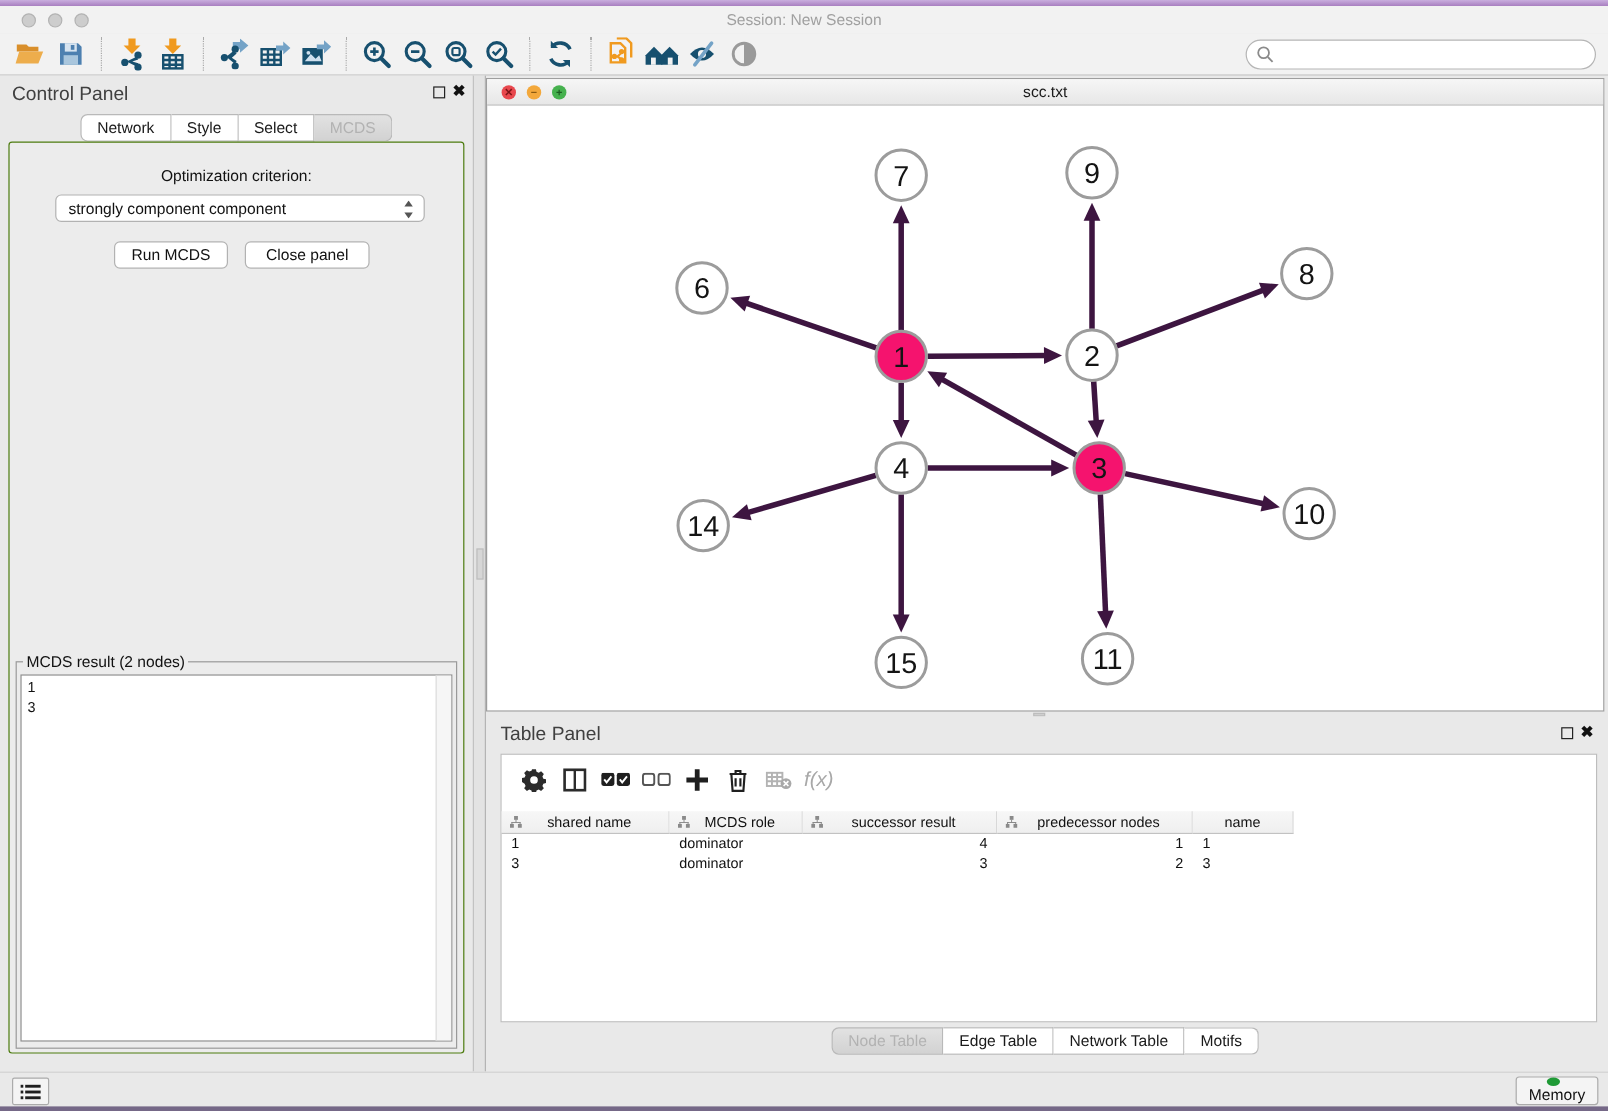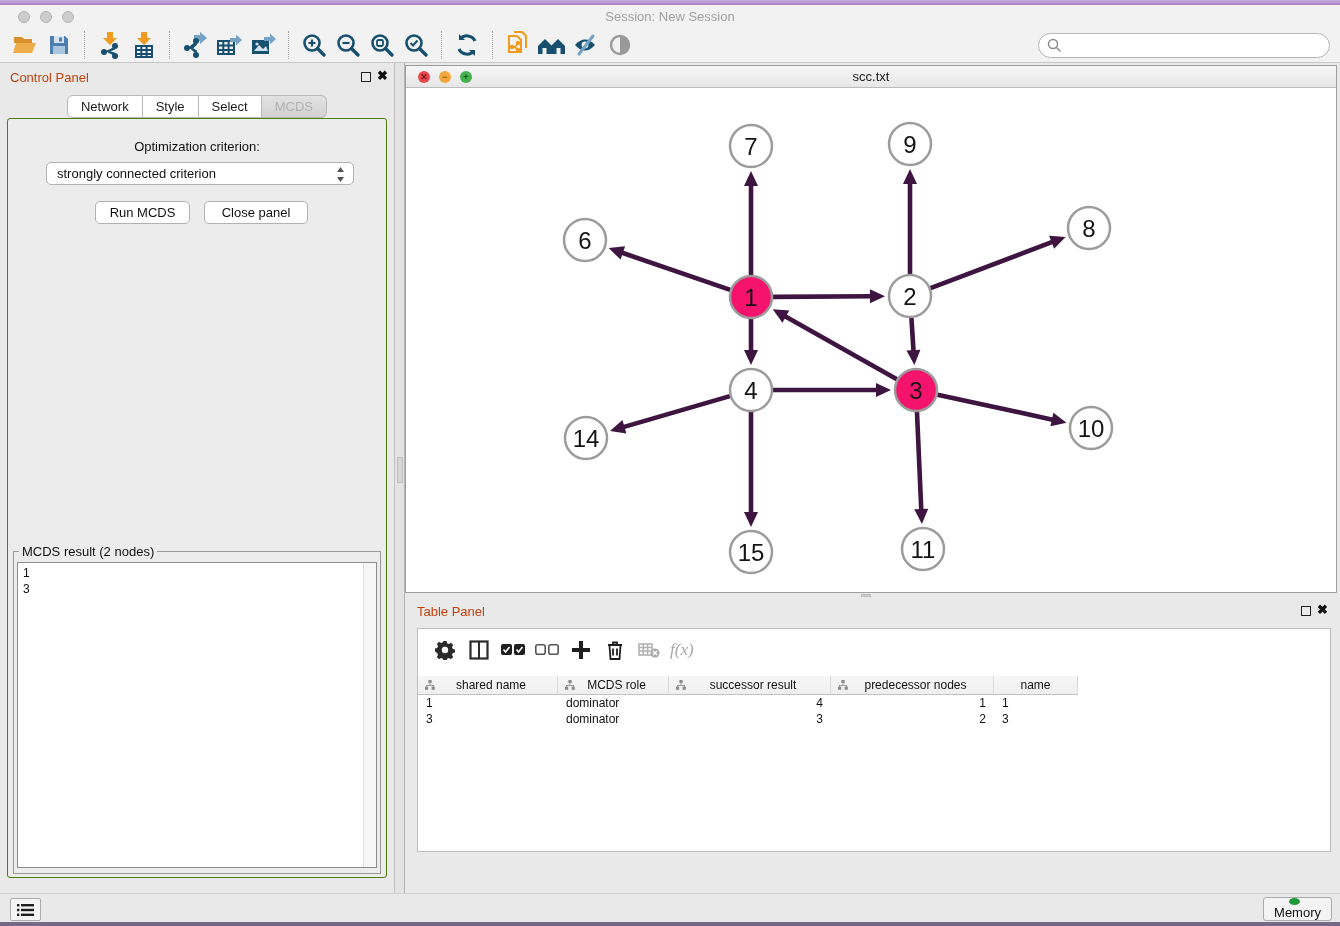--- a/index.html
+++ b/index.html
@@ -23,21 +23,21 @@
   #search-wrap { position:absolute; right:10px; top:33px; width:292px; height:25px;
     border:1px solid #b5b5b5; border-radius:13px; background:#fff;
     display:flex; align-items:center; padding:0 8px; }
   #search-wrap svg { flex:0 0 auto; }
   #search-input { border:none; outline:none; flex:1; font-size:13px; margin-left:5px;
     background:transparent; font-family:"Liberation Sans",sans-serif; }
 
   
   #control-panel { left:0; top:63px; width:394px; height:830px; background:#e9e9e9; }
   .panel-head { position:relative; height:26px; }
-  .panel-head .ph-title { position:absolute; left:10px; top:7px; font-size:13px; color:#c2410c; }
+  .panel-head .ph-title { position:absolute; left:10px; top:7px; font-size:16px; color:#404040; }
   .ph-float { position:absolute; width:10px; height:10px; border:1.5px solid #222; top:9px; }
   .ph-close { position:absolute; top:6px; font-size:13px; font-weight:bold; color:#111; line-height:14px; }
   #cp-tabs { position:absolute; left:0; top:32px; width:394px; text-align:center; }
   .tab { display:inline-block; font-size:13px; padding:3px 13px; background:#fff;
     border:1px solid #b9b9b9; border-left:none; color:#1a1a1a; vertical-align:top; }
   .tab.first { border-left:1px solid #b9b9b9; border-radius:6px 0 0 6px; }
   .tab.last { border-radius:0 6px 6px 0; }
   .tab.sel { background:linear-gradient(#e2e2e2,#d2d2d2); color:#b2b2b2; }
   #cp-content { position:absolute; left:7px; top:55px; width:380px; height:760px;
     background:#ececec; border:1px solid #4d7c0f; border-radius:3px; }
@@ -79,21 +79,21 @@
   #h-split-handle { left:861px; top:594px; width:10px; height:3px; background:#cfcfcf;
     border:1px solid #bdbdbd; }
 
   
   #table-panel { left:405px; top:597px; width:932px; height:293px; background:#e9e9e9; }
   #tp-container { position:absolute; left:12px; top:31px; width:914px; height:224px;
     background:#fff; border:1px solid #bdbdbd; }
   #tp-toolbar { position:absolute; left:0; top:0; width:100%; height:42px;
     display:flex; align-items:center; padding-left:10px; }
   .tpico { width:34px; height:30px; display:flex; align-items:center; justify-content:center; }
-  #fx-label { font-family:Liberation Serif, serif; font-style:italic; font-size:17px;
+  #fx-label { font-family:Liberation Sans, sans-serif; font-style:italic; font-size:17px;
     color:#a8a8a8; margin-left:4px; }
   #tp-table { position:absolute; left:0; top:47px; }
   .th-row { display:flex; }
   .th-cell { height:19px; background:linear-gradient(#f7f7f7,#efefef);
     border-right:1px solid #d8d8d8; border-bottom:1px solid #c2c2c2;
     display:flex; align-items:center; font-size:12px; color:#111; position:relative; }
   .th-cell .coltype { margin:0 4px 0 7px; }
   .th-cell .lbl { flex:1; text-align:center; padding-right:14px; }
   .th-cell.noicon .lbl { padding:0; }
   .td-row { display:flex; height:16px; }
@@ -285,21 +285,21 @@
 <div class="abs" id="control-panel">
   <div class="panel-head">
     <span class="ph-title">Control Panel</span>
     <span class="ph-float" style="left:361px"></span>
     <span class="ph-close" style="left:377px">✖</span>
   </div>
   <div id="cp-tabs"><span class="tab first">Network</span><span class="tab">Style</span><span class="tab">Select</span><span class="tab last sel">MCDS</span></div>
   <div id="cp-content">
     <div id="opt-label">Optimization criterion:</div>
     <div id="criterion-select">
-      <span>strongly connected criterion</span>
+      <span>strongly component component</span>
       <span class="chev">
         <svg width="9" height="15" viewBox="0 0 9 15">
             <path d="M4.5 0 8 5H1z" fill="#555"></path>
             <path d="M4.5 15 1 10h7z" fill="#555"></path>
           </svg>
       </span>
     </div>
     <button class="cp-btn" id="run-btn">Run MCDS</button>
     <button class="cp-btn" id="closep-btn">Close panel</button>
     <fieldset id="mcds-fieldset">
@@ -560,20 +560,21 @@
           <div class="td-row">
             <div class="td-cell" style="width: 140px; text-align: left;">3</div>
             <div class="td-cell" style="width: 111px; text-align: left;">dominator</div>
             <div class="td-cell" style="width: 162px; text-align: right;">3</div>
             <div class="td-cell" style="width: 163px; text-align: right;">2</div>
             <div class="td-cell" style="width: 84px; text-align: left;">3</div>
           </div>
         </div>
     </div>
   </div>
+  <div id="tp-tabs"><span class="tab first sel">Node Table</span><span class="tab">Edge Table</span><span class="tab">Network Table</span><span class="tab last">Motifs</span></div>
 </div>
 
 <div class="abs" id="status-bar">
   <span id="list-btn">
     <svg width="17" height="14" viewBox="0 0 17 14">
         <g fill="#1f1f1f">
           <rect x="0" y="1" width="2.4" height="2.4"></rect>
           <rect x="4" y="1" width="13" height="2.4"></rect>
           <rect x="0" y="5.8" width="2.4" height="2.4"></rect>
           <rect x="4" y="5.8" width="13" height="2.4"></rect>

